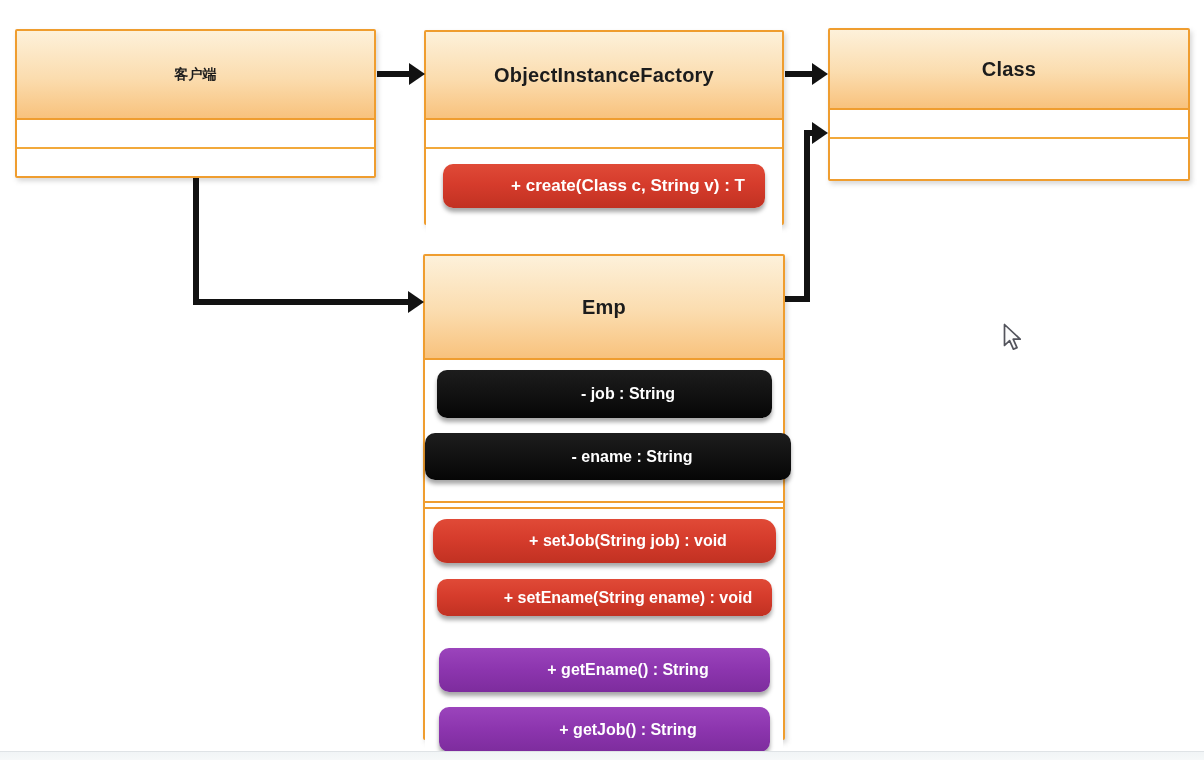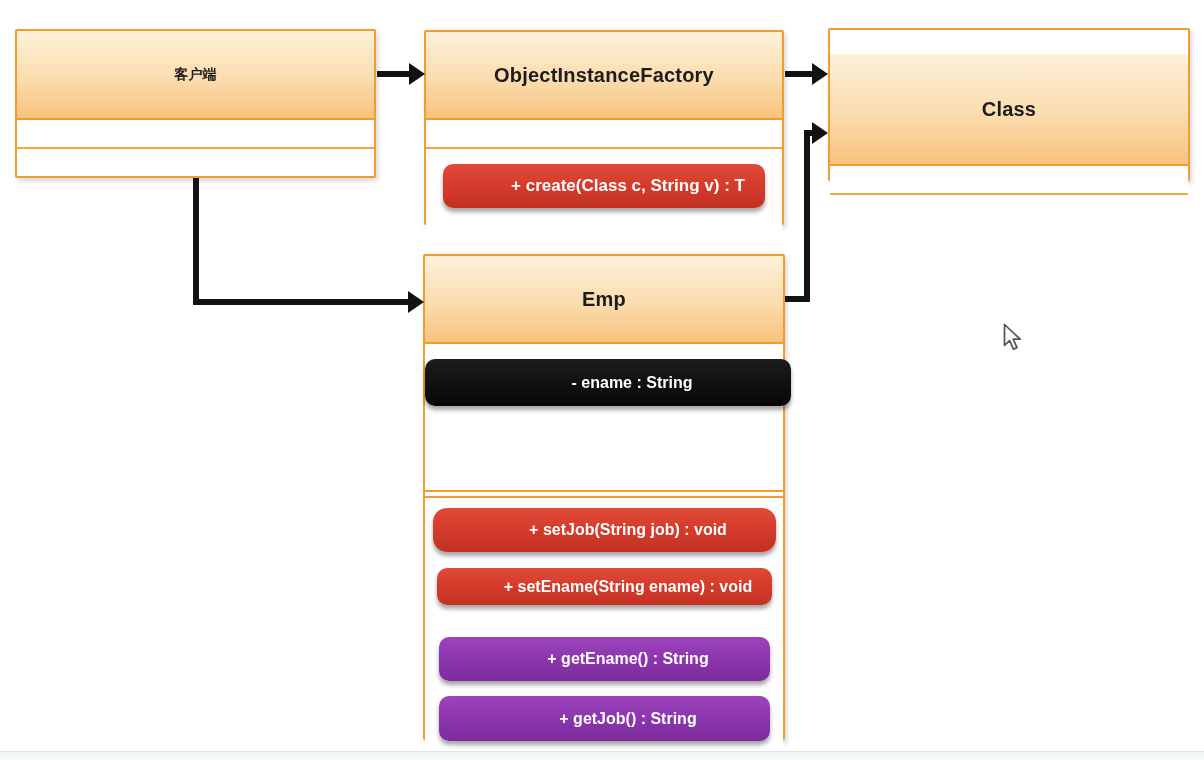--- a/index.html
+++ b/index.html
@@ -92,32 +92,33 @@
     <div class="uml-header" style="height:88px;">
       <span class="uml-title">ObjectInstanceFactory</span>
     </div>
     <div class="uml-row" style="height:29px;"></div>
     <div class="uml-section" style="height:74px;">
       <div class="pill red" style="width:322px;height:44px;margin-top:15px;font-size:17px;">+ create(Class c, String v) : T</div>
     </div>
   </div>
 
   <div class="uml-box" style="left:828px;top:28px;width:362px;height:153px;">
-    <div class="uml-header" style="height:112px;margin-top:24px;">
+    <div class="uml-header" style="height:80px;">
       <span class="uml-title">Class</span>
     </div>
     <div class="uml-row" style="height:29px;"></div>
     <div class="uml-row" style="height:30px;"></div>
   </div>
 
   <div class="uml-box" style="left:423px;top:254px;width:362px;height:486px;">
-    <div class="uml-header" style="height:88px;">
+    <div class="uml-header" style="height:104px;">
       <span class="uml-title">Emp</span>
     </div>
     <div class="uml-section" style="height:133px;border-bottom:2px solid #EF9D2F;">
+      <div class="pill black" style="width:335px;height:48px;margin-top:10px;">- job : String</div>
       <div class="pill black" style="width:366px;height:47px;margin-top:15px;">- ename : String</div>
     </div>
     <div class="spacer"></div>
     <div class="uml-section" style="height:253px;border-top:2px solid #EF9D2F;">
       <div class="pill red" style="width:343px;height:44px;margin-top:10px;border-radius:14px;">+ setJob(String job) : void</div>
       <div class="pill red" style="width:335px;height:37px;margin-top:16px;">+ setEname(String ename) : void</div>
       <div class="pill purple" style="width:331px;height:44px;margin-top:32px;">+ getEname() : String</div>
       <div class="pill purple" style="width:331px;height:45px;margin-top:15px;">+ getJob() : String</div>
     </div>
   </div>

